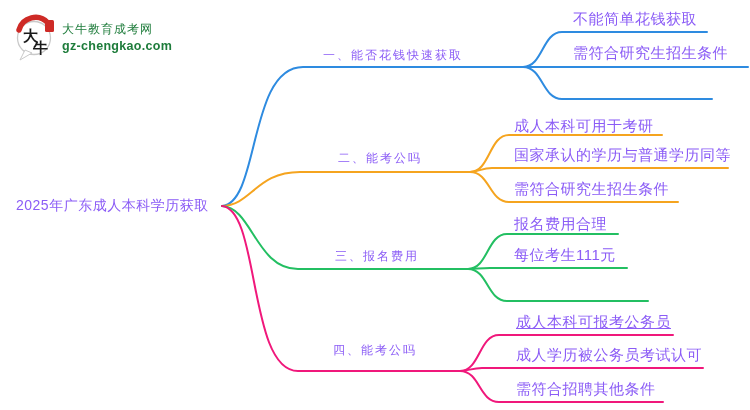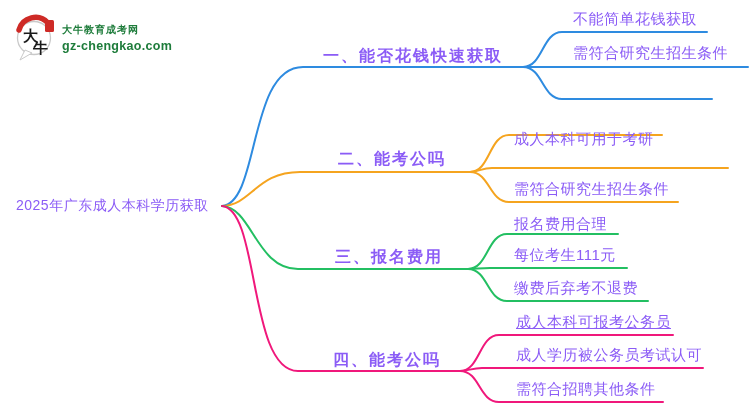--- a/index.html
+++ b/index.html
@@ -27,41 +27,40 @@
     position: absolute;
     color: #8b5cf6;
     white-space: nowrap;
     line-height: 19px;
   }
   .root-node {
     font-size: 14px;
     letter-spacing: 0.5px;
   }
   .branch-label {
-    font-size: 16px;
+    font-size: 12px;
     letter-spacing: 2px;
-    font-weight: bold;
   }
   .child-label {
     font-size: 15px;
     letter-spacing: 0.5px;
   }
   
   .logo {
     position: absolute;
     left: 12px;
     top: 13px;
     display: flex;
     align-items: flex-start;
   }
   .logo-icon { display: block; }
   .logo-text { margin-left: 4px; padding-top: 8px; }
   .logo-title {
-    font-size: 10px;
-    font-weight: bold;
+    font-size: 12px;
+    font-weight: normal;
     letter-spacing: 1px;
     line-height: 17px;
   }
   .logo-domain {
     font-size: 12.5px;
     font-weight: bold;
     letter-spacing: 0.3px;
     line-height: 14px;
     margin-top: 1px;
   }
@@ -111,26 +110,26 @@
     </g>
   </svg>
 
   <div class="node root-node" style="left:16px; top:196px;">2025年广东成人本科学历获取</div>
 
   <div class="node branch-label" style="left:323px; top:46px;">一、能否花钱快速获取</div>
   <div class="node child-label" style="left:573px; top:9px;">不能简单花钱获取</div>
   <div class="node child-label" style="left:573px; top:43px;">需符合研究生招生条件</div>
 
   <div class="node branch-label" style="left:338px; top:149px;">二、能考公吗</div>
-  <div class="node child-label" style="left:514px; top:129px;">成人本科可用于考研</div>
+  <div class="node child-label" style="left:514px; top:116px;">成人本科可用于考研</div>
+  <div class="node child-label" style="left:514px; top:145px;">国家承认的学历与普通学历同等</div>
   <div class="node child-label" style="left:514px; top:179px;">需符合研究生招生条件</div>
 
   <div class="node branch-label" style="left:335px; top:247px;">三、报名费用</div>
   <div class="node child-label" style="left:514px; top:214px;">报名费用合理</div>
   <div class="node child-label" style="left:514px; top:245px;">每位考生111元</div>
-  <div class="node child-label" style="left:514px; top:278px;">缴费后弃考不退费</div>
 
-  <div class="node branch-label" style="left:333px; top:350px;">四、能考公吗</div>
+  <div class="node branch-label" style="left:333px; top:341px;">四、能考公吗</div>
   <div class="node child-label" style="left:516px; top:312px;text-decoration:underline;">成人本科可报考公务员</div>
   <div class="node child-label" style="left:516px; top:345px;">成人学历被公务员考试认可</div>
   <div class="node child-label" style="left:516px; top:379px;">需符合招聘其他条件</div>
 
 </div>
 
 </body></html>

